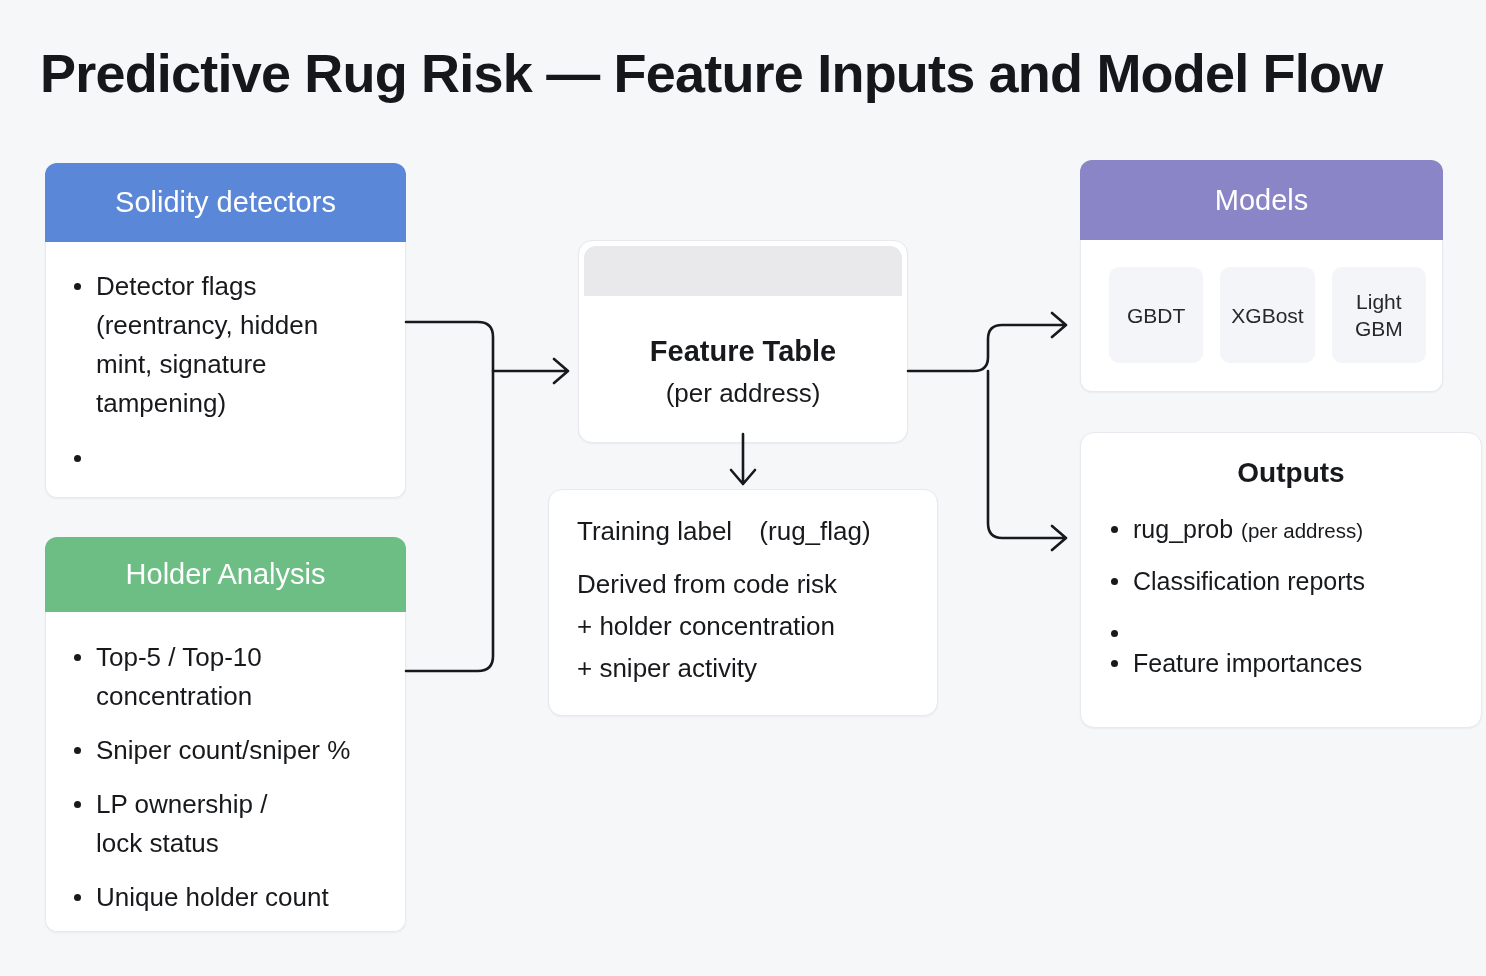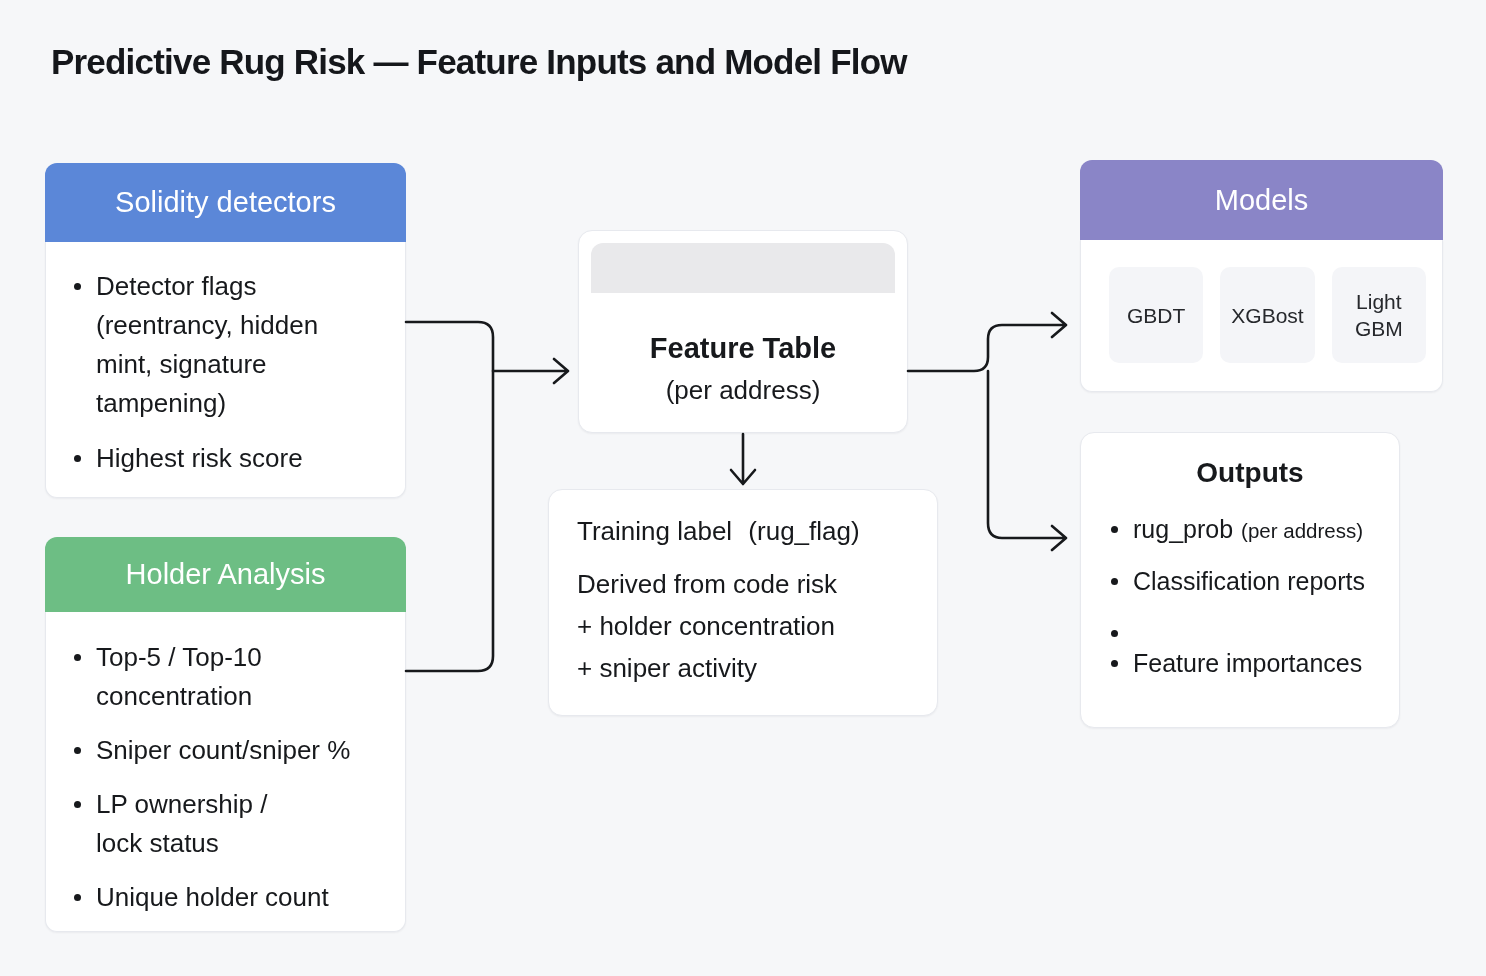--- a/index.html
+++ b/index.html
@@ -5,21 +5,21 @@
   :root{
     --canvas:#f6f7f9; --card:#ffffff; --card-border:#e7e9ee; --text:#17191c;
     --solidity-header:#5b87d8; --holder-header:#6dbe84; --models-header:#8a85c7;
     --table-strip:#e9e9eb; --chip-bg:#f4f5f8; --arrow:#17191c;
   }
   *{margin:0;padding:0;box-sizing:border-box;}
   html,body{background:var(--canvas);}
   body{font-family:"Liberation Sans","DejaVu Sans",sans-serif;color:var(--text);}
   .canvas{position:relative;width:1486px;height:976px;background:var(--canvas);overflow:hidden;}
 
-  .page-title{position:absolute;left:51px;top:42px;font-size:35px;font-weight:700;
+  .page-title{position:absolute;left:40px;top:42px;font-size:54px;font-weight:700;
     letter-spacing:-0.8px;color:#15171b;white-space:nowrap;}
 
   .card{position:absolute;background:var(--card);border:1.5px solid var(--card-border);
     border-radius:14px;box-shadow:0 1px 2px rgba(16,24,40,.05);}
   .headered{border:none;background:transparent;box-shadow:none;}
   .hdr{display:flex;align-items:center;justify-content:center;color:#fff;
     font-weight:400;font-size:29px;border-radius:12px 12px 0 0;}
   .bodywrap{background:var(--card);border:1.5px solid var(--card-border);border-top:none;
     border-radius:0 0 12px 12px;box-shadow:0 1px 2px rgba(16,24,40,.05);}
 
@@ -35,43 +35,43 @@
   .solidity .dot{margin-top:16px;}
 
   
   .holder{left:45px;top:537px;width:361px;}
   .holder .hdr{height:75px;background:var(--holder-header);}
   .holder .bodywrap{height:320px;padding:26px 13px 0 28px;}
   .holder .li{margin-bottom:15px;}
   .holder .dot{margin-top:16px;}
 
   
-  .feature{left:578px;top:230px;width:330px;height:203px;padding:12px;}
+  .feature{left:578px;top:240px;width:330px;height:203px;padding:5px;}
   .feature .strip{height:50px;background:var(--table-strip);border-radius:12px 12px 0 0;}
   .feature .ft-content{height:151px;display:flex;flex-direction:column;align-items:center;justify-content:center;}
   .ft-title{font-size:29px;font-weight:700;}
   .ft-sub{font-size:26px;margin-top:10px;}
 
   
   .training{left:548px;top:489px;width:390px;height:227px;padding:26px 20px 0 28px;}
   .tr-titleline{font-size:26px;}
   .tr-bold{font-weight:400;}
-  .tr-tag{font-weight:400;margin-left:9px;}
+  .tr-tag{font-weight:400;margin-left:20px;}
   .tr-body{margin-top:16px;font-size:26px;line-height:42px;white-space:pre-line;}
 
   
   .models{left:1080px;top:160px;width:363px;}
   .models .hdr{height:80px;background:var(--models-header);}
   .models .bodywrap{height:152px;padding:27px 16px 0 28px;display:flex;gap:17px;}
   .chip{width:95px;height:96px;background:var(--chip-bg);border-radius:10px;
     display:flex;align-items:center;justify-content:center;text-align:center;
     font-size:21px;line-height:27px;color:#26282c;white-space:pre-line;}
 
   
-  .outputs{left:1080px;top:432px;width:320px;height:296px;padding:24px 10px 0 30px;}
+  .outputs{left:1080px;top:432px;width:402px;height:296px;padding:24px 10px 0 30px;}
   .out-hdr{text-align:center;font-size:28px;font-weight:700;margin-bottom:14px;}
   .outputs .li{align-items:baseline;}
   .outputs .dot{align-self:flex-start;margin-top:23px;}
   .out-text{font-size:25px;line-height:52px;}
   .out-note{font-size:20.5px;margin-left:8px;}
   .out-note:empty{display:none;}
 
   .flow-svg{position:absolute;left:0;top:0;pointer-events:none;}
   .flow{stroke:var(--arrow);stroke-width:2.6;fill:none;stroke-linecap:round;stroke-linejoin:round;}
 </style>
@@ -87,21 +87,20 @@
     <div class="bodywrap">
       <div class="li">
         <span class="dot"></span>
         <span class="li-text">Detector flags
 (reentrancy, hidden
 mint, signature
 tampening)</span>
       </div>
       <div class="li">
         <span class="dot"></span>
-        <span class="li-text">Highest risk score</span>
       </div>
     </div>
   </div>
 
   <div class="card headered holder">
     <div class="hdr">Holder Analysis</div>
     <div class="bodywrap">
       <div class="li">
         <span class="dot"></span>
         <span class="li-text">Top-5 / Top-10

